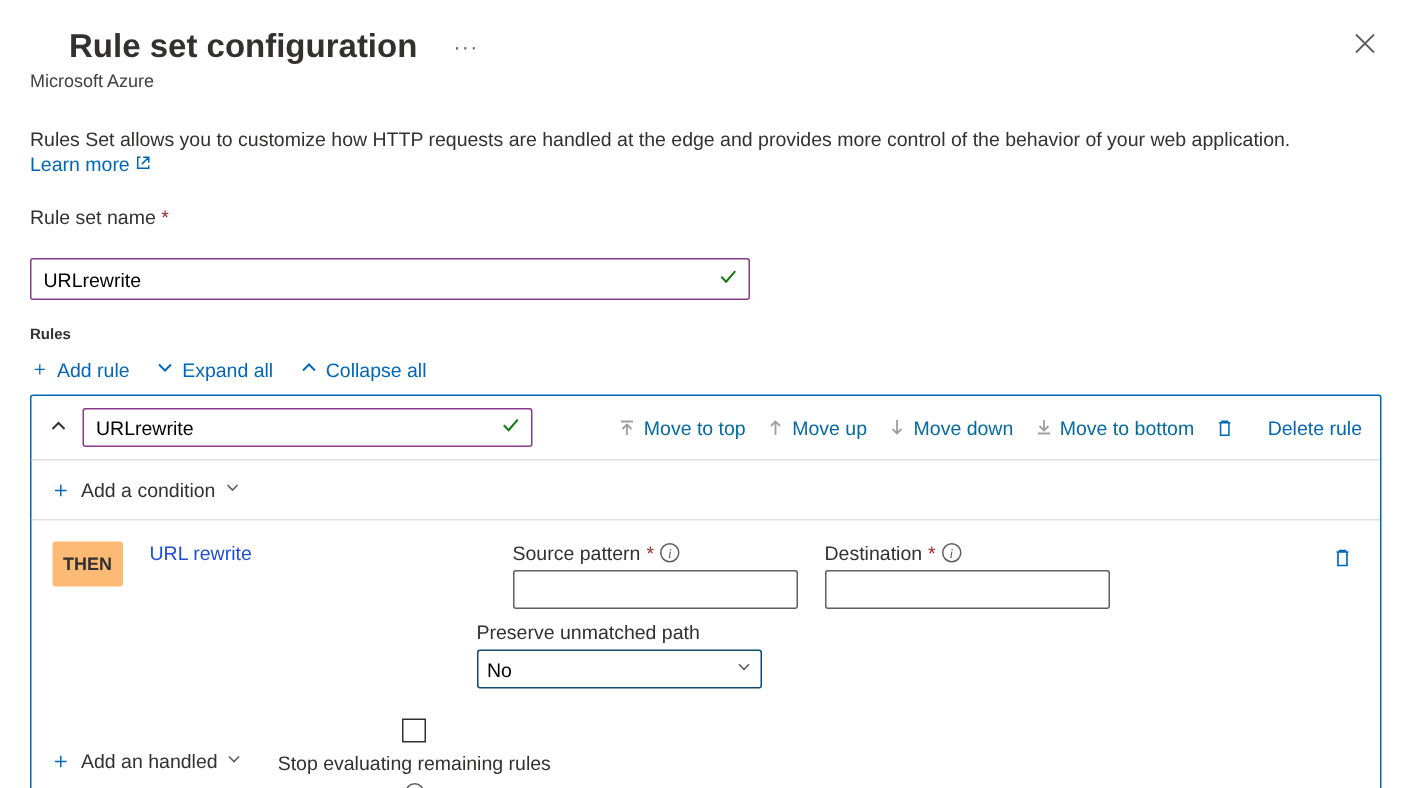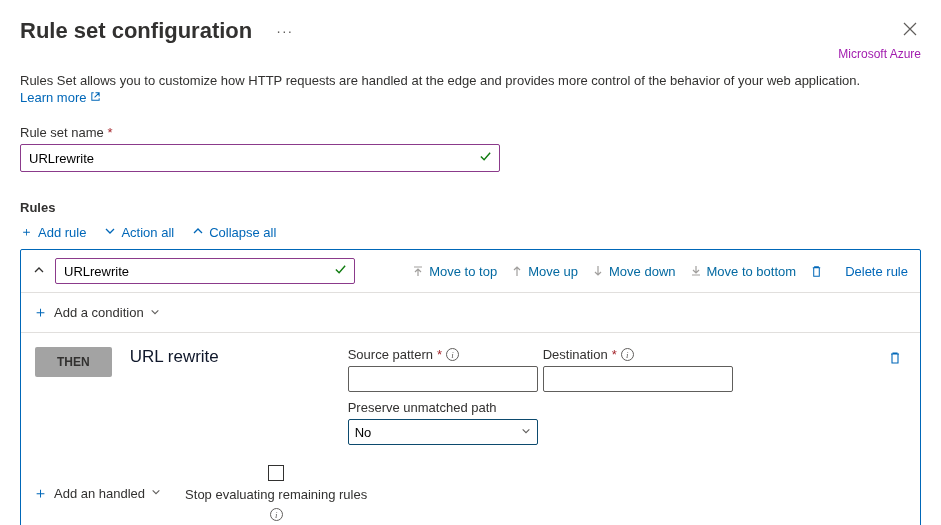--- a/index.html
+++ b/index.html
@@ -16,20 +16,21 @@
     }
     .header-row {
       display: flex;
       align-items: center;
       justify-content: space-between;
     }
     .title-block {
       display: flex;
       align-items: center;
       gap: 24px;
+      margin-left: 26px;
     }
     h1 {
       font-size: 22px;
       font-weight: 600;
       color: #323130;
     }
     .dots {
       font-size: 14px;
       color: #605e5c;
       cursor: pointer;
@@ -38,24 +39,23 @@
     .close-btn {
       font-size: 18px;
       color: #605e5c;
       cursor: pointer;
       background: none;
       border: none;
       padding: 4px;
     }
     .subtitle {
       font-size: 12px;
-      color: #a21caf;
+      color: #404040;
       margin-top: 2px;
-      margin-bottom: 12px;
-      text-align: right;
+      margin-bottom: 24px;
     }
     .description {
       font-size: 13px;
       color: #323130;
       margin-bottom: 2px;
     }
     .learn-more {
       color: #0067b8;
       font-size: 13px;
       text-decoration: none;
@@ -64,21 +64,21 @@
       align-items: center;
       gap: 4px;
     }
     .ext-icon {
       font-size: 11px;
     }
     .field-label {
       font-size: 13px;
       color: #323130;
       margin-top: 20px;
-      margin-bottom: 4px;
+      margin-bottom: 20px;
       display: block;
     }
     .required {
       color: #a4262c;
     }
     .text-input-wrap {
       position: relative;
       width: 480px;
     }
     .text-input {
@@ -92,23 +92,23 @@
     }
     .valid-check {
       position: absolute;
       right: 8px;
       top: 50%;
       transform: translateY(-50%);
       color: #107c10;
       font-size: 14px;
     }
     .section-title {
-      font-size: 13px;
+      font-size: 10px;
       font-weight: 600;
-      margin-top: 28px;
+      margin-top: 18px;
       margin-bottom: 8px;
     }
     .toolbar {
       display: flex;
       gap: 18px;
       align-items: center;
       margin-bottom: 8px;
     }
     .toolbar-btn {
       display: inline-flex;
@@ -202,40 +202,40 @@
       font-size: 11px;
       color: #605e5c;
     }
     .action-block {
       padding: 14px 14px 10px 14px;
       display: flex;
       gap: 18px;
       align-items: flex-start;
     }
     .then-badge {
-      background: #a3a3a3;
+      background: #fdba74;
       color: #323130;
       font-weight: 600;
       font-size: 12px;
-      padding: 8px 22px;
+      padding: 8px 7px;
       border-radius: 2px;
       flex-shrink: 0;
     }
     .action-info {
       flex-shrink: 0;
       width: 200px;
     }
     .action-info-label {
       font-size: 13px;
       color: #323130;
       margin-bottom: 4px;
     }
     .action-info-value {
-      font-size: 17px;
-      color: #0f172a;
+      font-size: 13px;
+      color: #1d4ed8;
     }
     .fields-col {
       display: flex;
       gap: 18px;
       flex-wrap: wrap;
       flex: 1;
     }
     .field-group {
       display: flex;
       flex-direction: column;
@@ -372,21 +372,21 @@
   <button class="toolbar-btn">
     <span class="icon">＋</span>
     <span>Add rule</span>
   </button>
   <button class="toolbar-btn">
     <span class="icon">
       <svg width="12" height="12" viewBox="0 0 12 12">
           <path d="M2 4 L6 8 L10 4" stroke="#0067b8" stroke-width="1.3" fill="none"></path>
         </svg>
     </span>
-    <span>Action all</span>
+    <span>Expand all</span>
   </button>
   <button class="toolbar-btn">
     <span class="icon">
       <svg width="12" height="12" viewBox="0 0 12 12">
           <path d="M2 8 L6 4 L10 8" stroke="#0067b8" stroke-width="1.3" fill="none"></path>
         </svg>
     </span>
     <span>Collapse all</span>
   </button>
 </div>
@@ -452,21 +452,21 @@
     </button>
   </div>
 
   <div class="action-block">
     <div class="then-badge">THEN</div>
     <div class="action-info">
       <div class="action-info-value">URL rewrite</div>
     </div>
     <div class="fields-col">
       <div>
-        <div style="display:flex; gap:5px;">
+        <div style="display:flex; gap:18px;margin-left:24px;">
           <div class="field-group">
             <div class="fg-label">
               <span>Source pattern</span>
               <span class="required">*</span>
               <span class="info-icon">i</span>
             </div>
             <input class="plain-input" type="text" style="">
           </div>
           <div class="field-group">
             <div class="fg-label">

